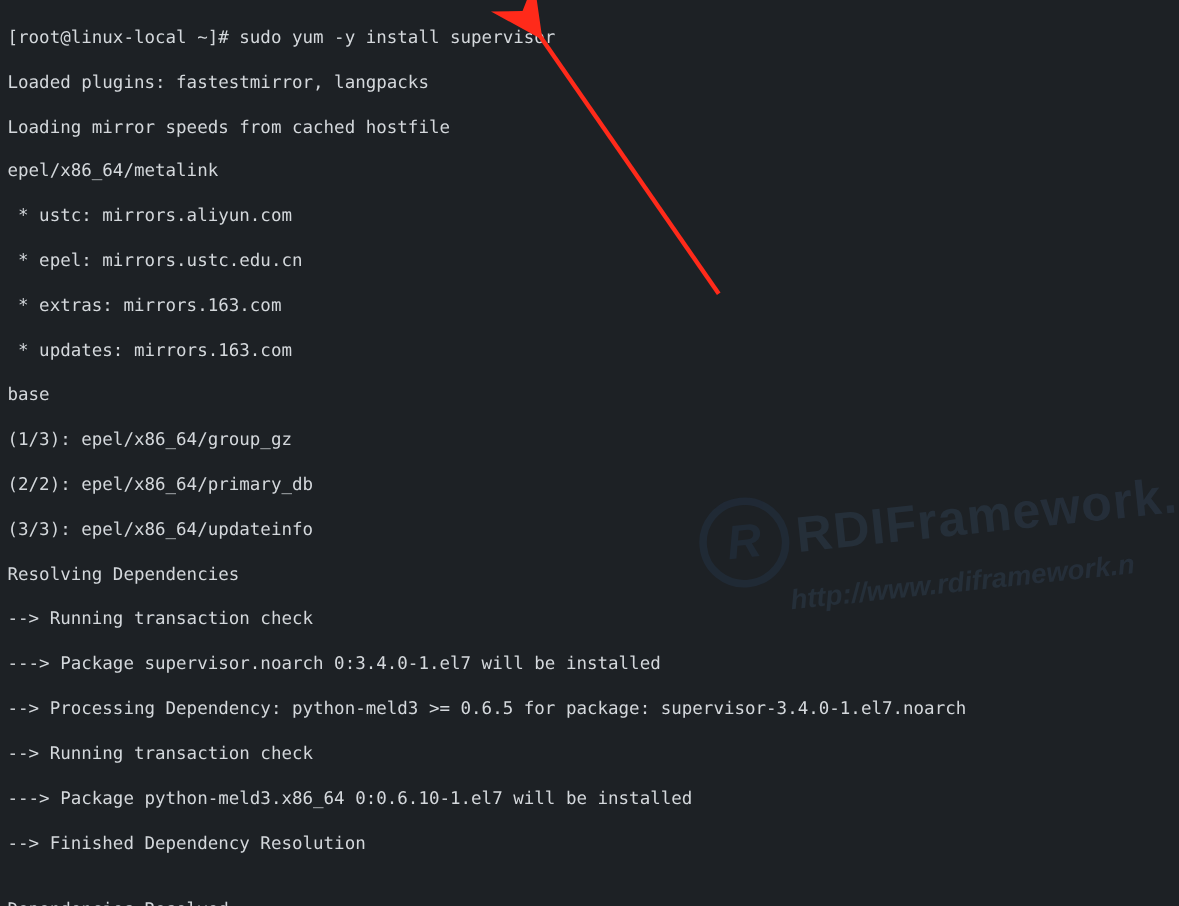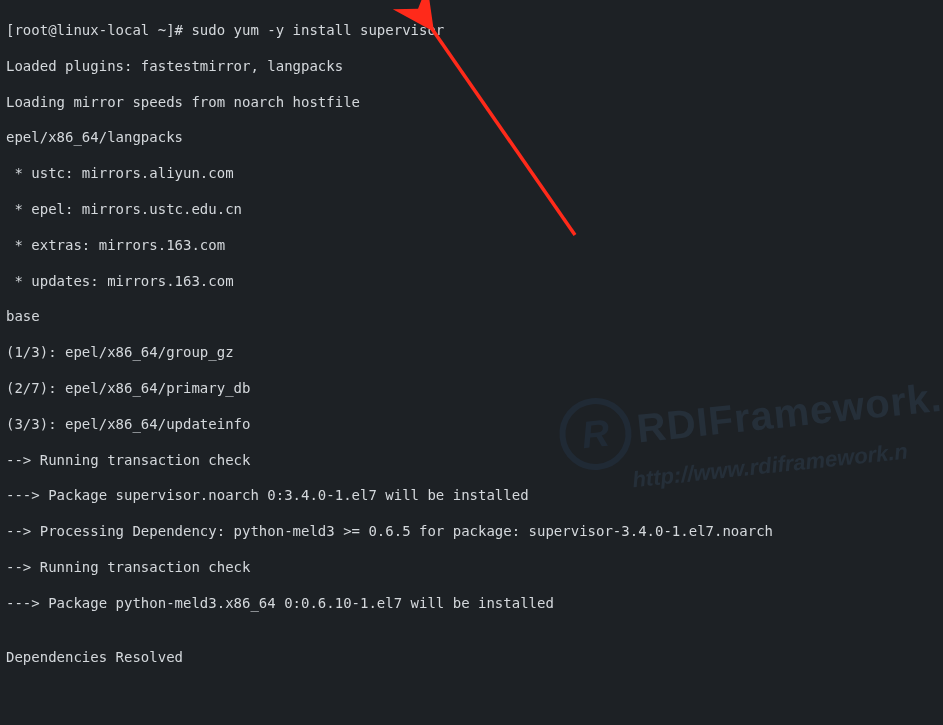--- a/index.html
+++ b/index.html
@@ -86,35 +86,37 @@
     <marker id="ah" markerWidth="14" markerHeight="12" refX="2" refY="6" orient="auto">
       <path d="M12,0 L0,6 L12,12 L8,6 Z" fill="#ff2a1a"></path>
     </marker>
   </defs>
   <line x1="575" y1="235" x2="430" y2="26" stroke="#ff2a1a" stroke-width="3.5" marker-end="url(#ah)"></line>
 </svg>
 
 <div class="terminal">
 <div class="line">[root@linux-local ~]# sudo yum -y install supervisor</div>
 <div class="line">Loaded plugins: fastestmirror, langpacks</div>
-<div class="line">Loading mirror speeds from noarch hostfile</div>
-<div class="line">epel/x86_64/langpacks</div>
+<div class="line">Loading mirror speeds from cached hostfile</div>
+<div class="line">epel/x86_64/metalink</div>
 <div class="line"> * ustc: mirrors.aliyun.com</div>
 <div class="line"> * epel: mirrors.ustc.edu.cn</div>
 <div class="line"> * extras: mirrors.163.com</div>
 <div class="line"> * updates: mirrors.163.com</div>
 <div class="line">base</div>
 <div class="line">(1/3): epel/x86_64/group_gz</div>
-<div class="line">(2/7): epel/x86_64/primary_db</div>
+<div class="line">(2/2): epel/x86_64/primary_db</div>
 <div class="line">(3/3): epel/x86_64/updateinfo</div>
+<div class="line">Resolving Dependencies</div>
 <div class="line">--&gt; Running transaction check</div>
 <div class="line">---&gt; Package supervisor.noarch 0:3.4.0-1.el7 will be installed</div>
 <div class="line">--&gt; Processing Dependency: python-meld3 &gt;= 0.6.5 for package: supervisor-3.4.0-1.el7.noarch</div>
 <div class="line">--&gt; Running transaction check</div>
 <div class="line">---&gt; Package python-meld3.x86_64 0:0.6.10-1.el7 will be installed</div>
+<div class="line">--&gt; Finished Dependency Resolution</div>
 <div class="line"></div>
 <div class="line">Dependencies Resolved</div>
 <div class="line"></div>
 
 
 
 
 
 
 

